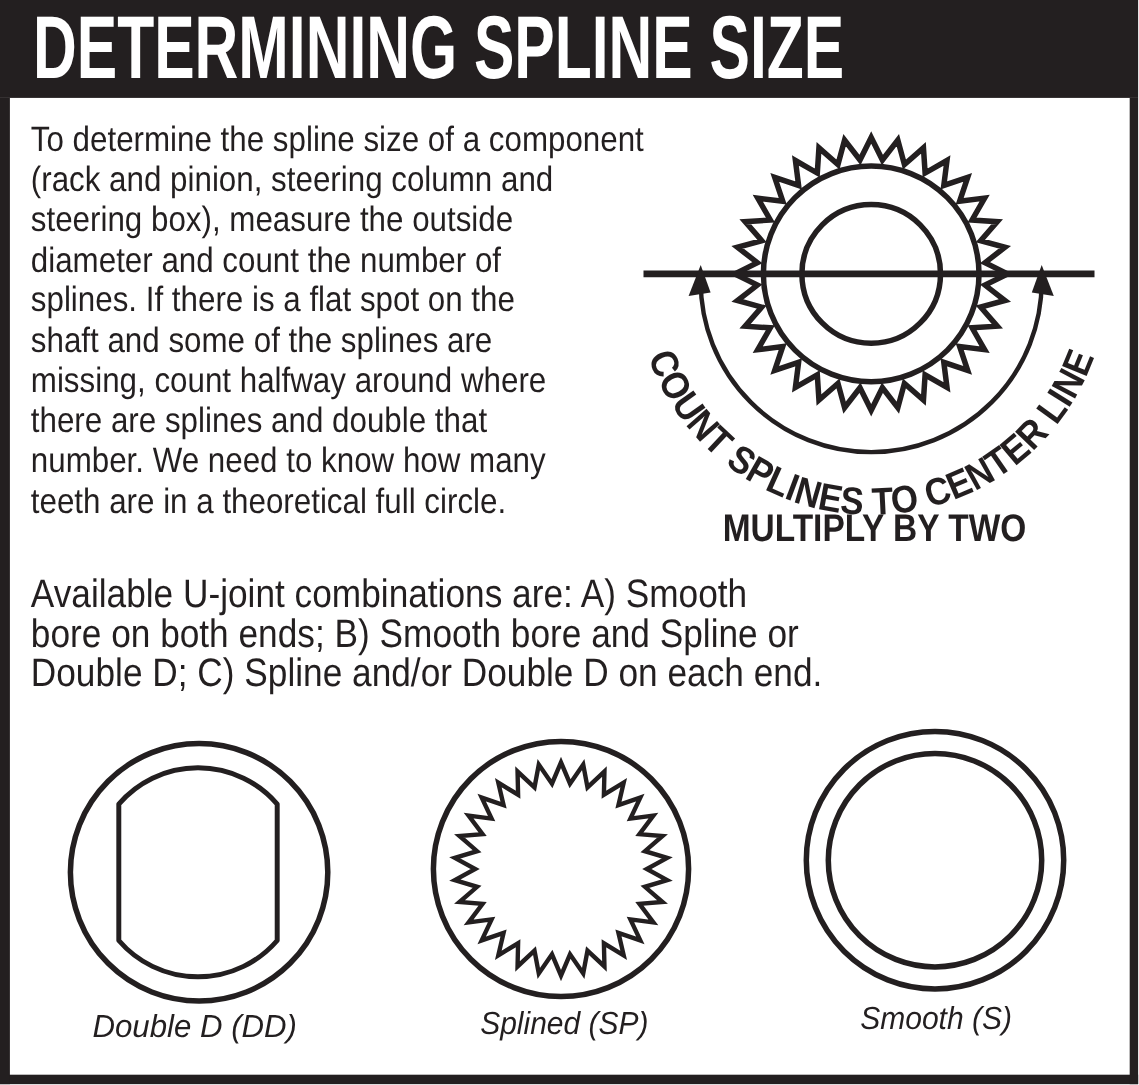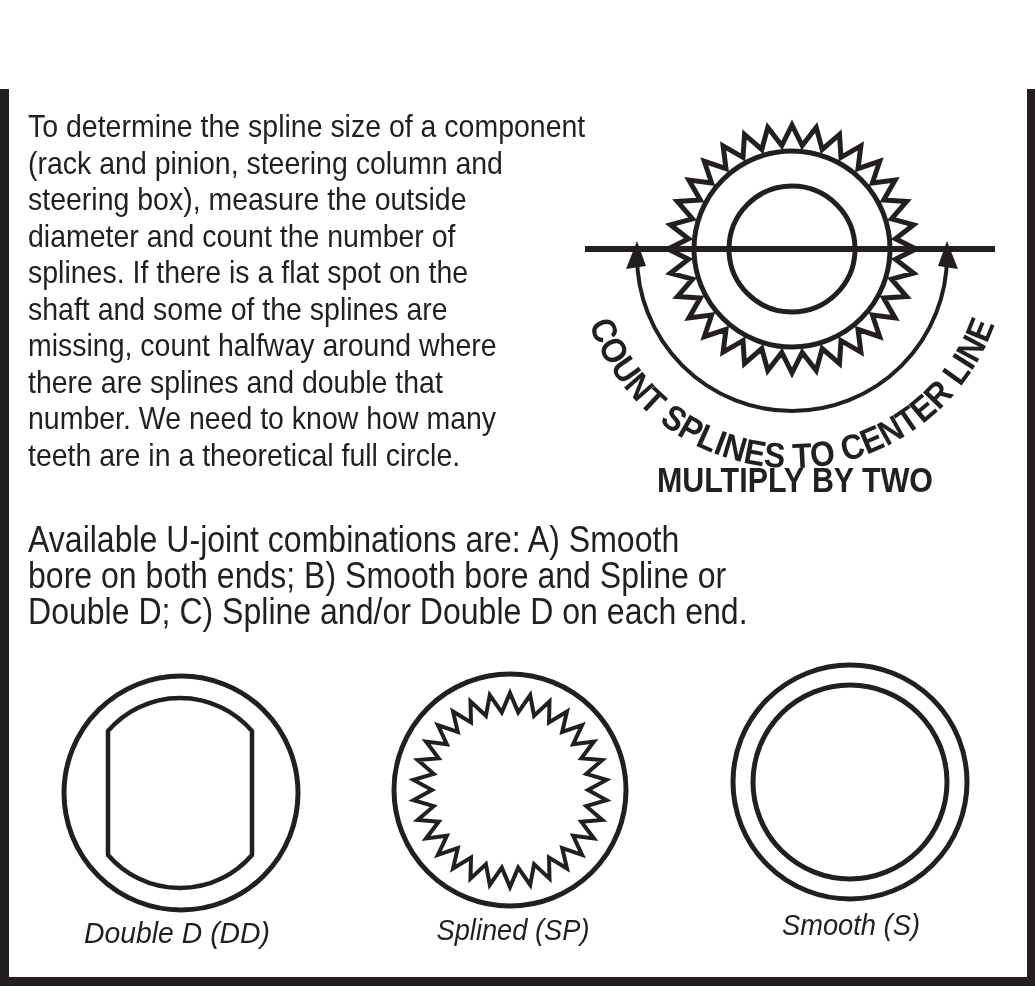--- a/index.html
+++ b/index.html
@@ -30,20 +30,23 @@
   .ink-stroke{ fill:none; stroke:#231f20; }
   .curve-label{ font-family:"Liberation Sans",sans-serif; font-size:35px; font-weight:bold; fill:#231f20; }
   .caption-label{ font-family:"Liberation Sans",sans-serif; font-size:35px; font-weight:bold; fill:#231f20; }
   .end-label{ font-family:"Liberation Sans",sans-serif; font-size:29px; font-style:italic; fill:#231f20; }
 </style>
 </head>
 <body>
 
 <div class="page">
 
+  <div class="header-bar">
+    <h1 class="page-title">DETERMINING SPLINE SIZE</h1>
+  </div>
 
   <div class="frame"></div>
 
   <p class="para intro-para">To determine the spline size of a component
 (rack and pinion, steering column and
 steering box), measure the outside
 diameter and count the number of
 splines. If there is a flat spot on the
 shaft and some of the splines are
 missing, count halfway around where

